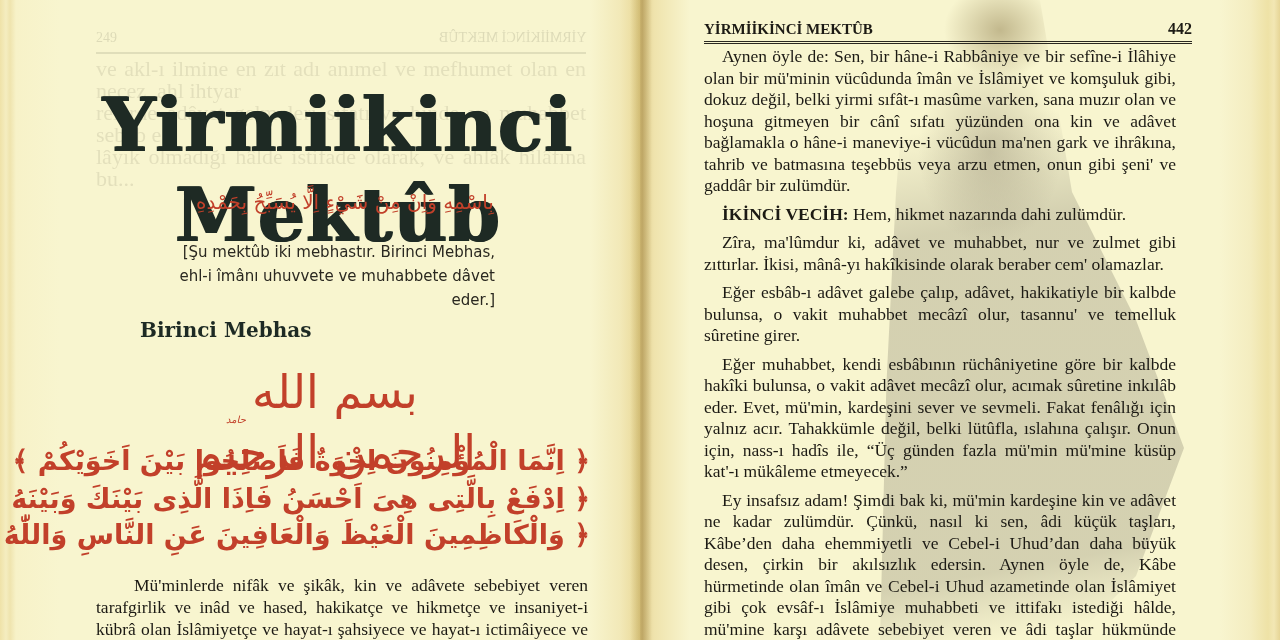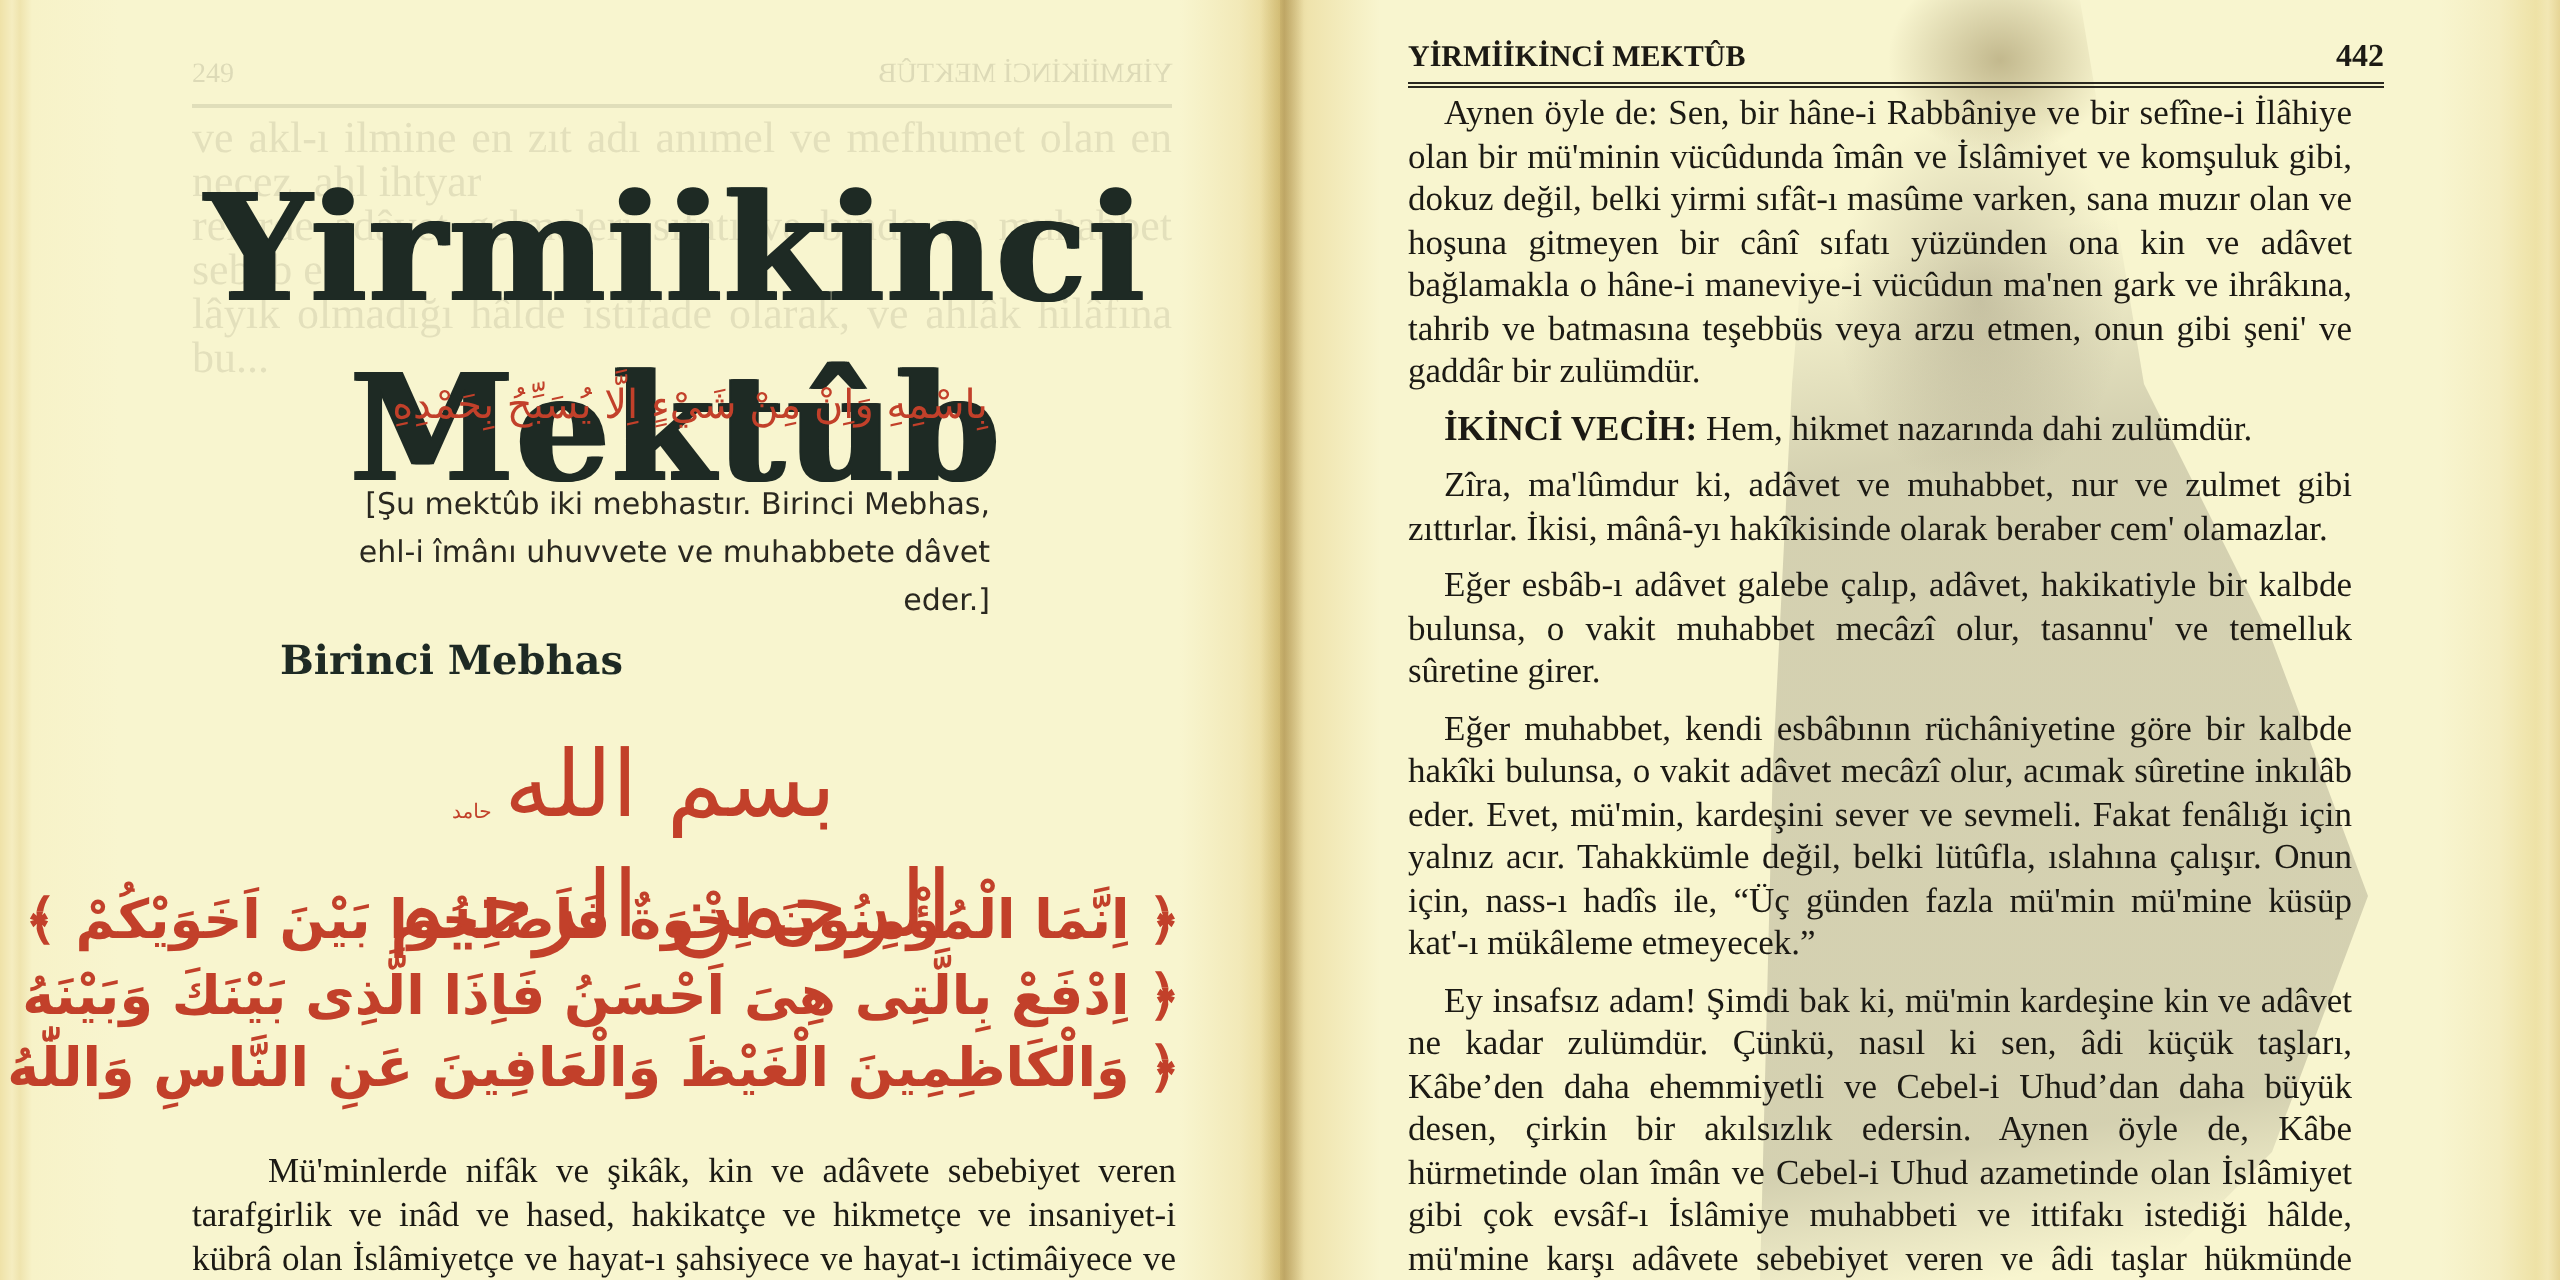--- a/index.html
+++ b/index.html
@@ -49,21 +49,21 @@
     font-family:"DejaVu Sans", sans-serif; font-size:15px; line-height:24px; color:#2a2820;
   }
   .section-heading {
     position:absolute; left:140px; top:306px; width:370px; text-align:left;
     font-family:"DejaVu Serif", serif; font-weight:bold; font-size:20px; color:#1e2a24;margin-top:12px;
   }
   .basmala {
     position:absolute; left:190px; top:362px; width:290px; text-align:center;
     font-size:46px; line-height:60px;
   }
-  .sig { position:absolute; left:226px; top:400px; font-size:10px; color:#c2402a; }
+  .sig { position:absolute; left:226px; top:414px; font-size:10px; color:#c2402a;font-style:italic; }
   .verse { position:absolute; left:100px; width:490px; font-size:27px; line-height:30px; white-space:nowrap;font-weight:bold; }
   .verse1 { top:446px; }
   .verse2 { top:484px; }
   .verse3 { top:520px; }
 
   .body-left {
     position:absolute; left:96px; top:574px; width:492px;
     font-size:17.5px; line-height:22px; text-align:justify;
   }
   .body-left p { margin:0; text-indent:38px; }

